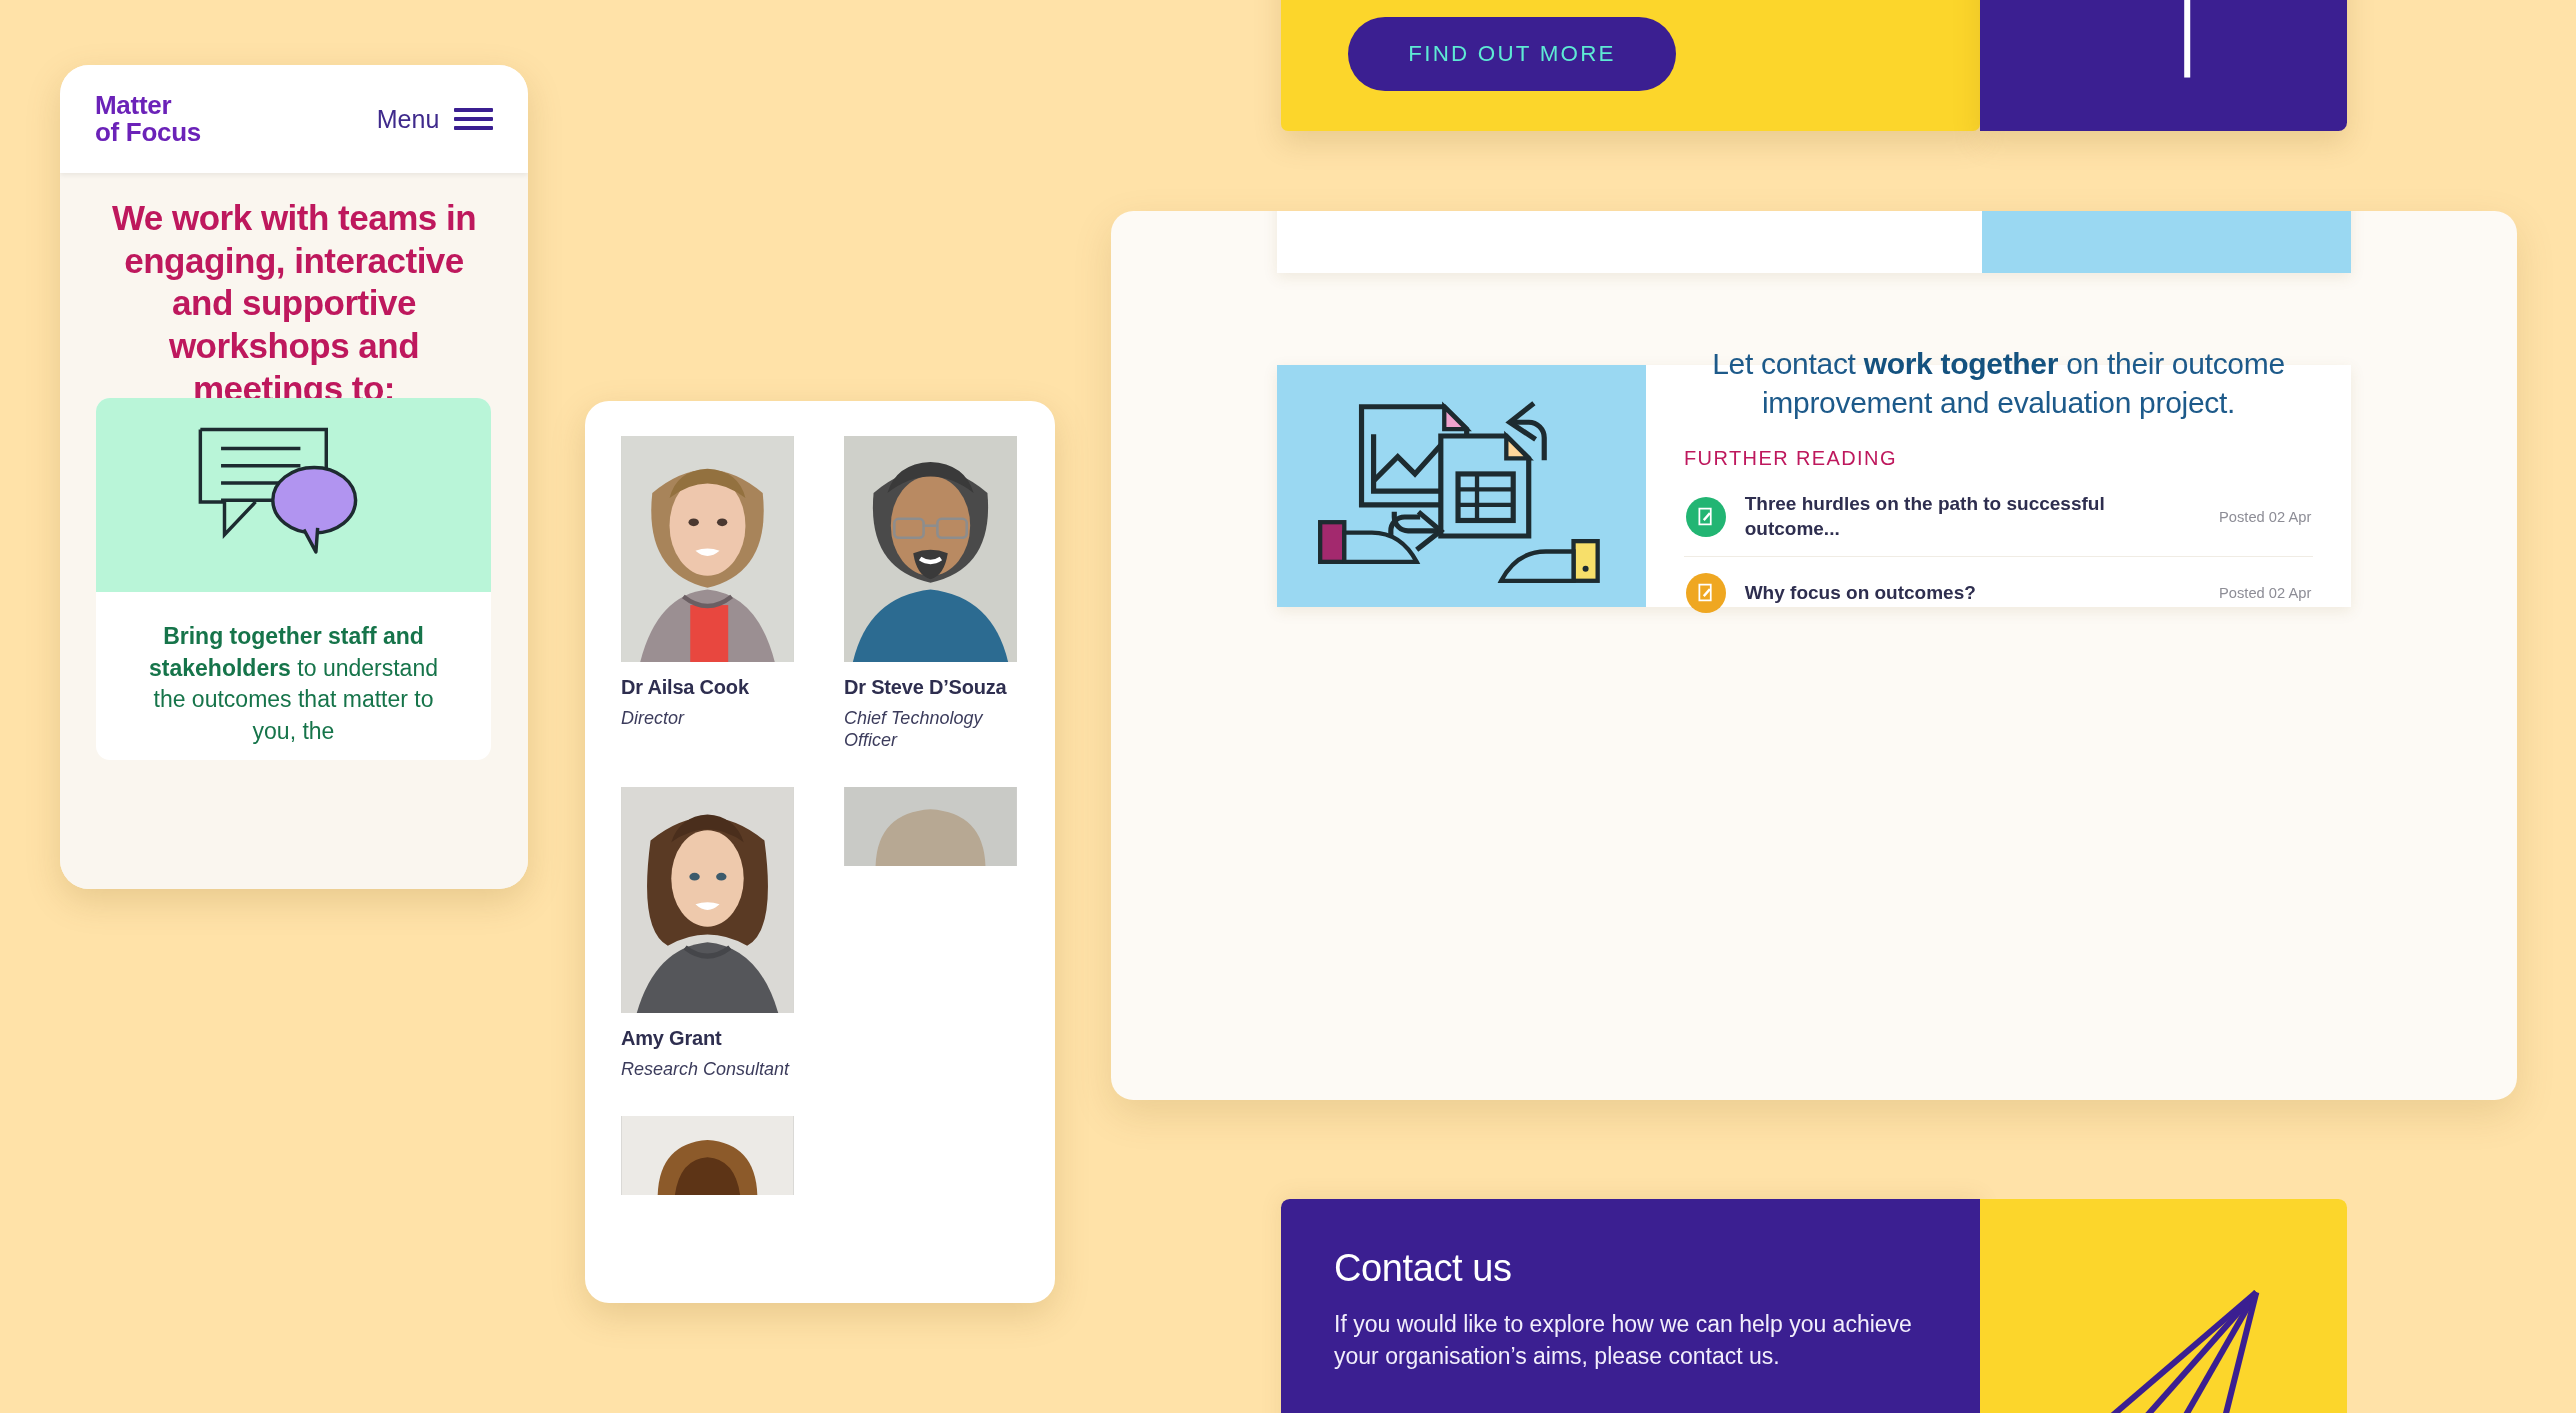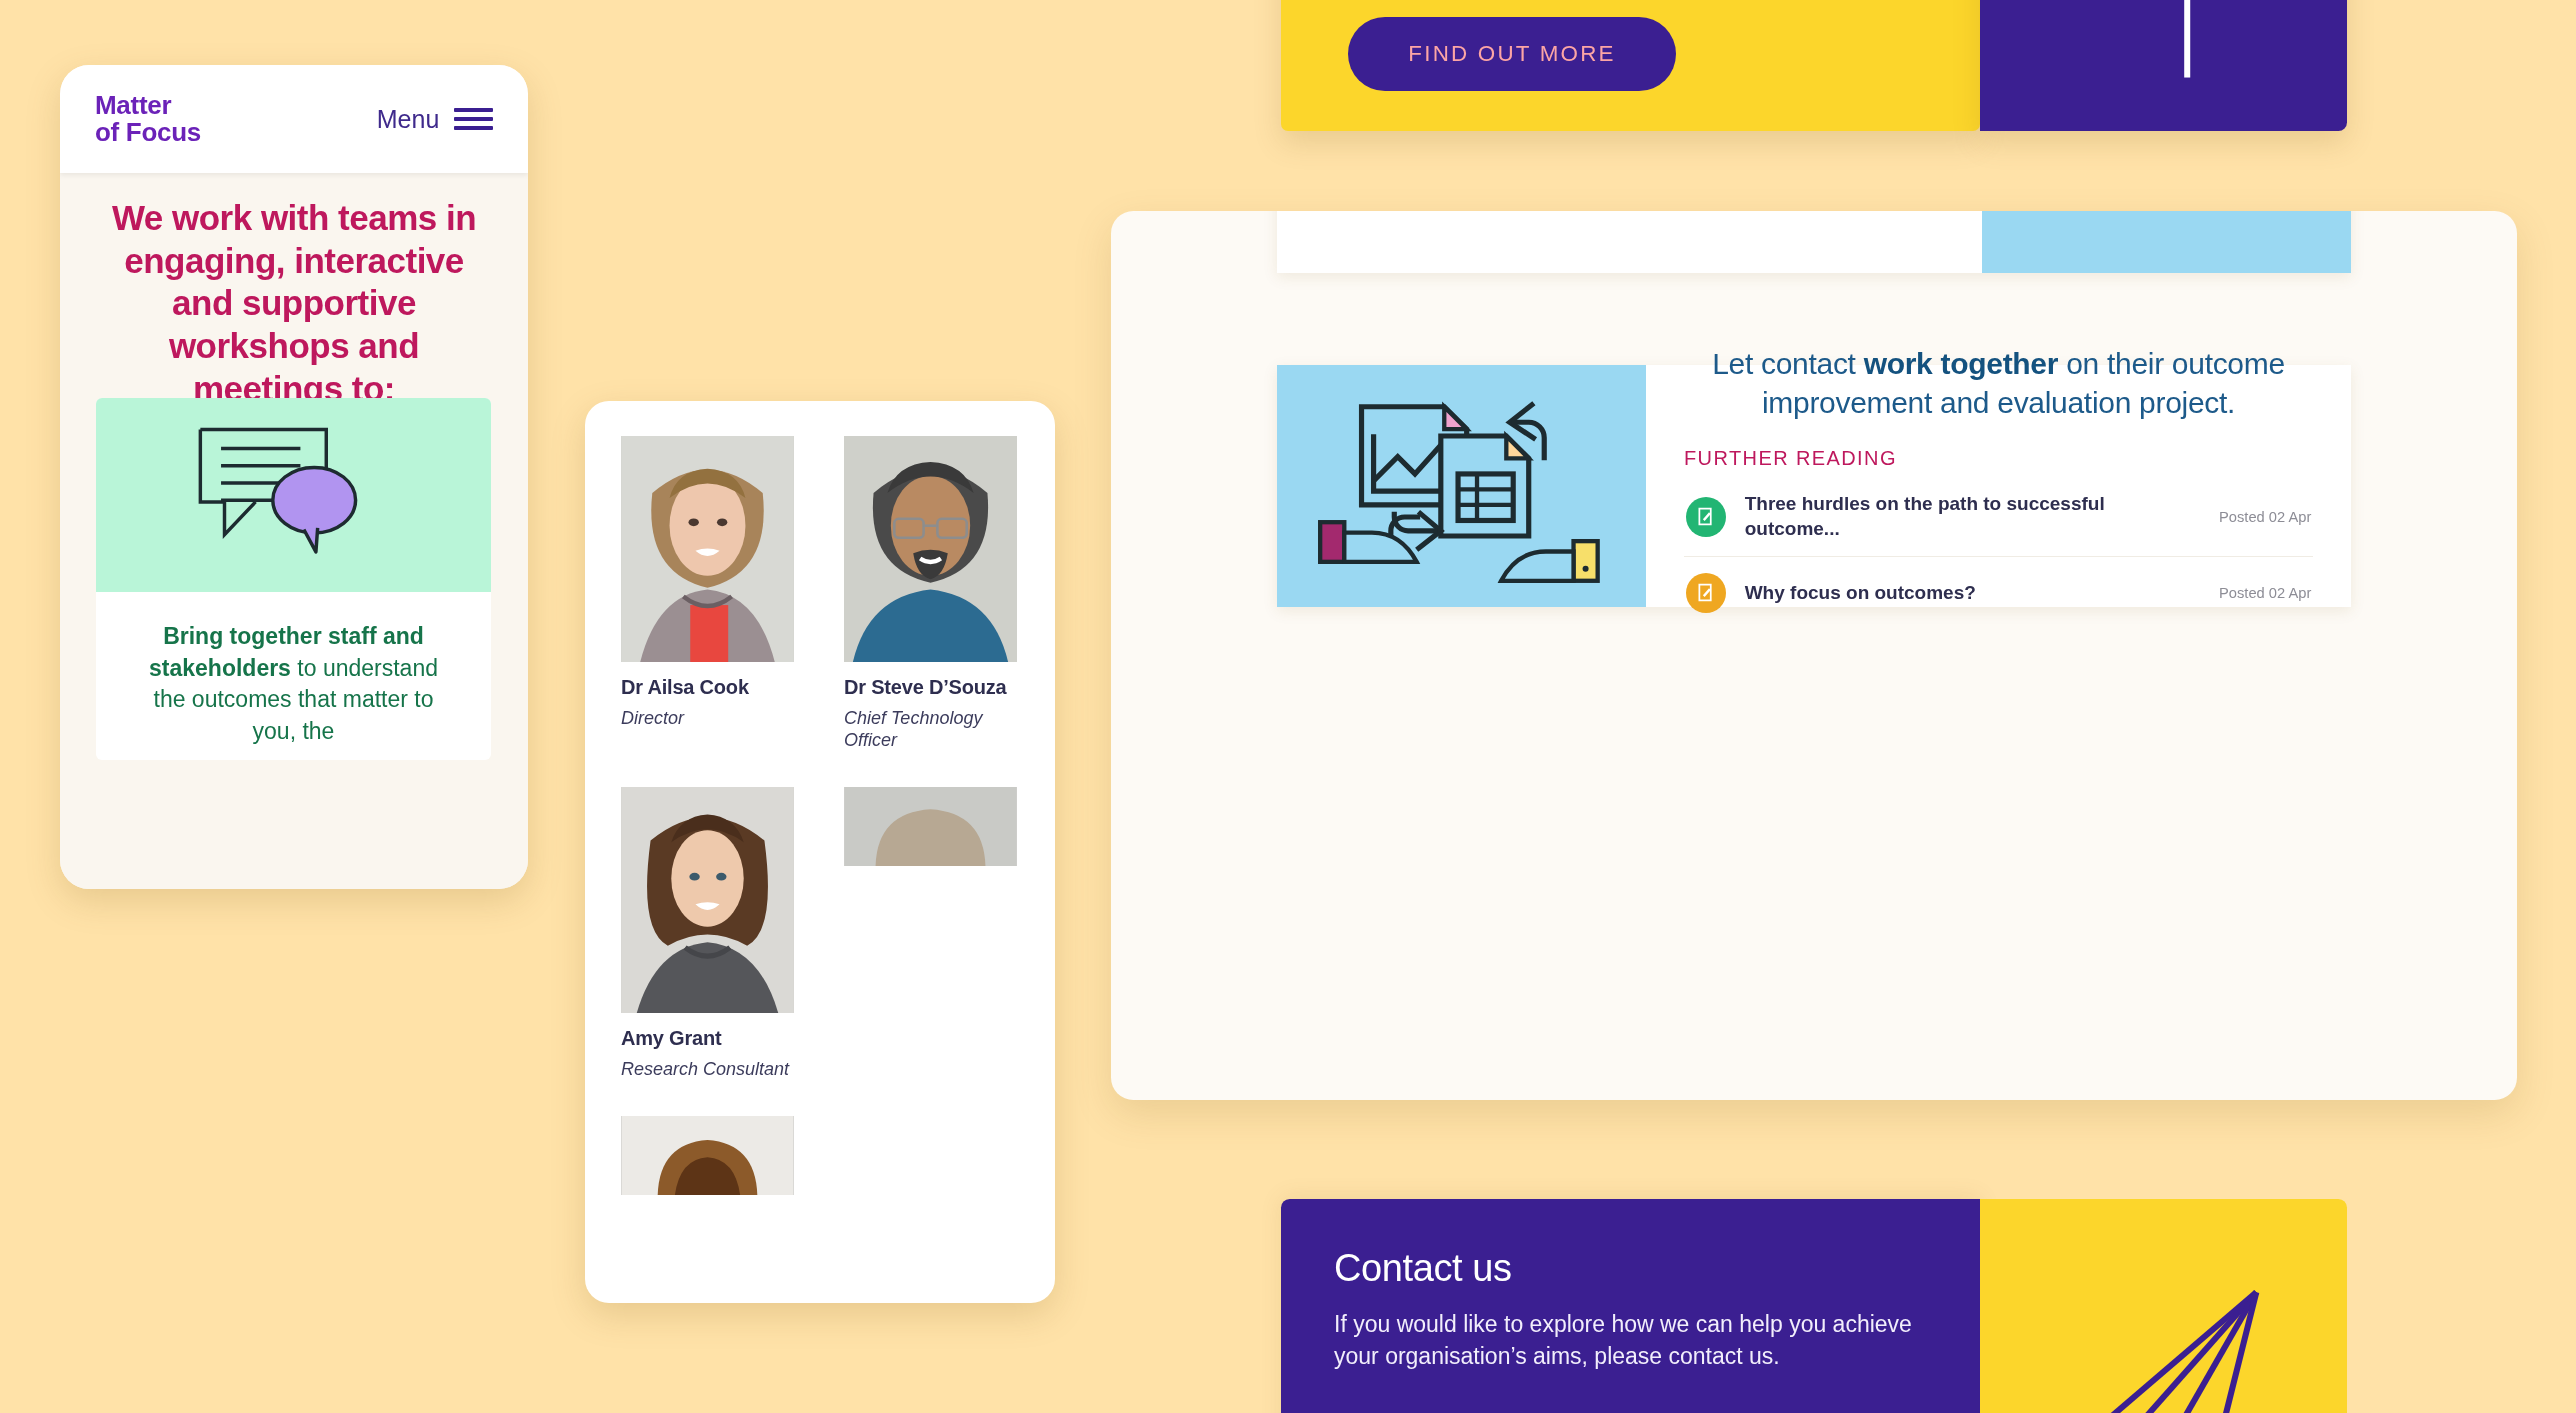--- a/index.html
+++ b/index.html
@@ -76,21 +76,21 @@
     font-size: 35px;
     font-weight: bold;
     line-height: 1.22;
     letter-spacing: -0.5px;
   }
   #phone-feature-card {
     position: absolute;
     left: 36px; top: 248px;
     width: 395px; height: 362px;
     background: #ffffff;
-    border-radius: 6px;
+    border-radius: 14px;
     overflow: hidden;
   }
   #phone-feature-media {
     width: 100%; height: 194px;
     background: #b9f5d8;
     display: flex; align-items: center; justify-content: center;
   }
   #phone-feature-text {
     padding: 29px 38px 0 38px;
     text-align: center;
@@ -141,21 +141,21 @@
     width: 699px; height: 188px;
     background: #fcd62b;
     border-radius: 0 0 7px 7px;
     box-shadow: 0 12px 29px rgba(120,90,20,0.16);
   }
   #find-out-more {
     position: absolute;
     left: 67px; top: 74px;
     width: 328px; height: 74px;
     background: #3b1f91;
-    color: #fca5a5;
+    color: #5eead4;
     border: none;
     border-radius: 40px;
     font-family: "Liberation Sans", sans-serif;
     font-size: 22.4px;
     letter-spacing: 2.2px;
     cursor: pointer;
   }
   #top-purple {
     position: absolute;
     left: 1980px; top: -57px;

